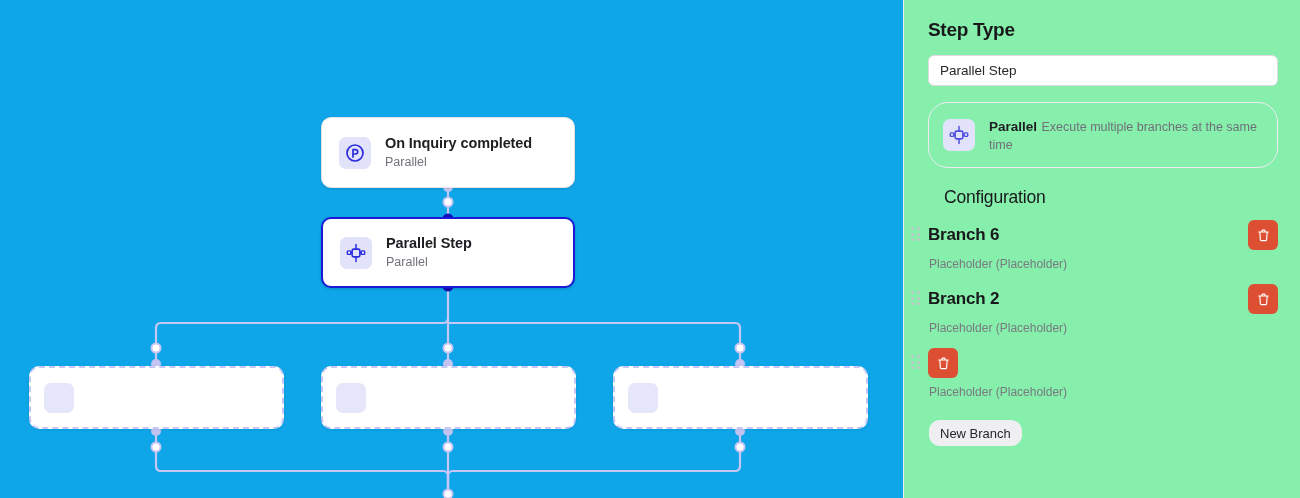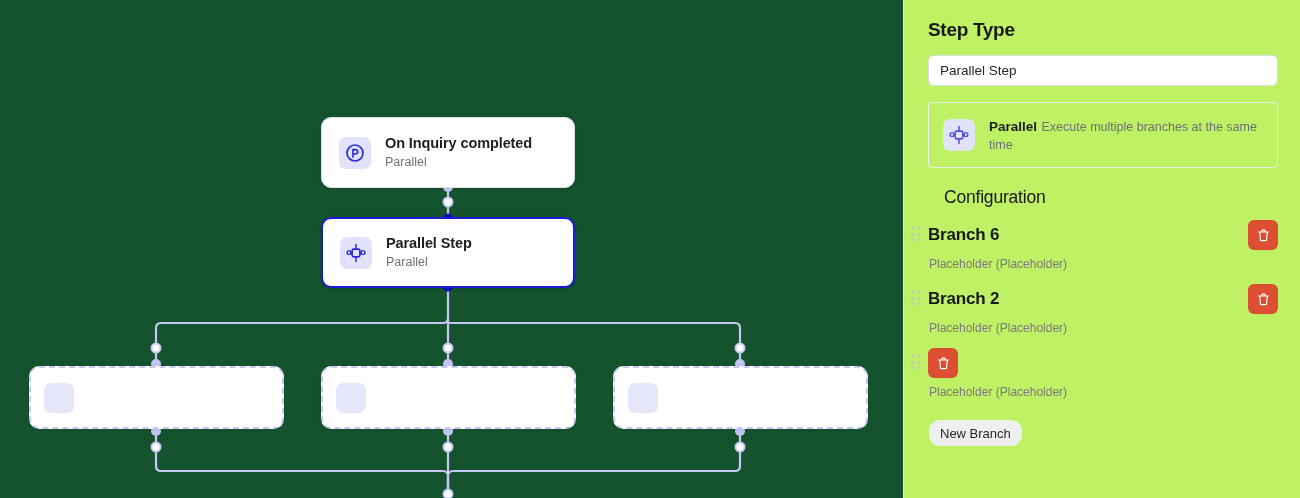--- a/index.html
+++ b/index.html
@@ -9,21 +9,21 @@
     background: #ffffff;
     font-family: "Liberation Sans", sans-serif;
     -webkit-font-smoothing: antialiased;
   }
   #app { position: relative; width: 1300px; height: 498px; display: flex; }
 
   
   .canvas {
     position: relative;
     width: 903px; height: 498px;
-    background: #14532d;
+    background: #0ea5e9;
     overflow: hidden;
     flex: 0 0 903px;
   }
   .edges { position: absolute; inset: 0; width: 903px; height: 498px; pointer-events: none; }
 
   
   .node {
     position: absolute;
     background: #ffffff;
     border-radius: 10px;
@@ -71,21 +71,21 @@
   }
   .ph-icon { width: 30px; height: 30px; border-radius: 7px; background: #e6e6fb; }
   .ph.b1 { left: 29px;  width: 255px; }
   .ph.b2 { left: 321px; width: 255px; }
   .ph.b3 { left: 613px; width: 255px; }
 
   
   .panel {
     position: relative;
     width: 397px; height: 498px;
-    background: #bef264;
+    background: #86efac;
     border-left: 1px solid #ededf0;
     flex: 0 0 397px;
     overflow: hidden;
   }
   .panel-inner { padding: 18px 22px 0 24px; }
 
   .sec-title {
     font-size: 19px; font-weight: bold; color: #18181b;
     letter-spacing: -.3px; line-height: 23px;
   }
@@ -97,21 +97,21 @@
     border-radius: 6px;
     display: flex; align-items: center;
     padding: 0 11px;
     background: #fff;
     font-size: 13.5px; color: #26262b;
   }
 
   .type-card {
     margin-top: 16px;
     border: 1px solid #ededf0;
-    border-radius: 4px;
+    border-radius: 20px;
     display: flex; align-items: center;
     padding: 14px 14px;
     height: 66px;
   }
   .type-card-icon {
     width: 32px; height: 32px; border-radius: 7px;
     background: #e2e2fb;
     display: flex; align-items: center; justify-content: center;
     flex: 0 0 32px;
   }

